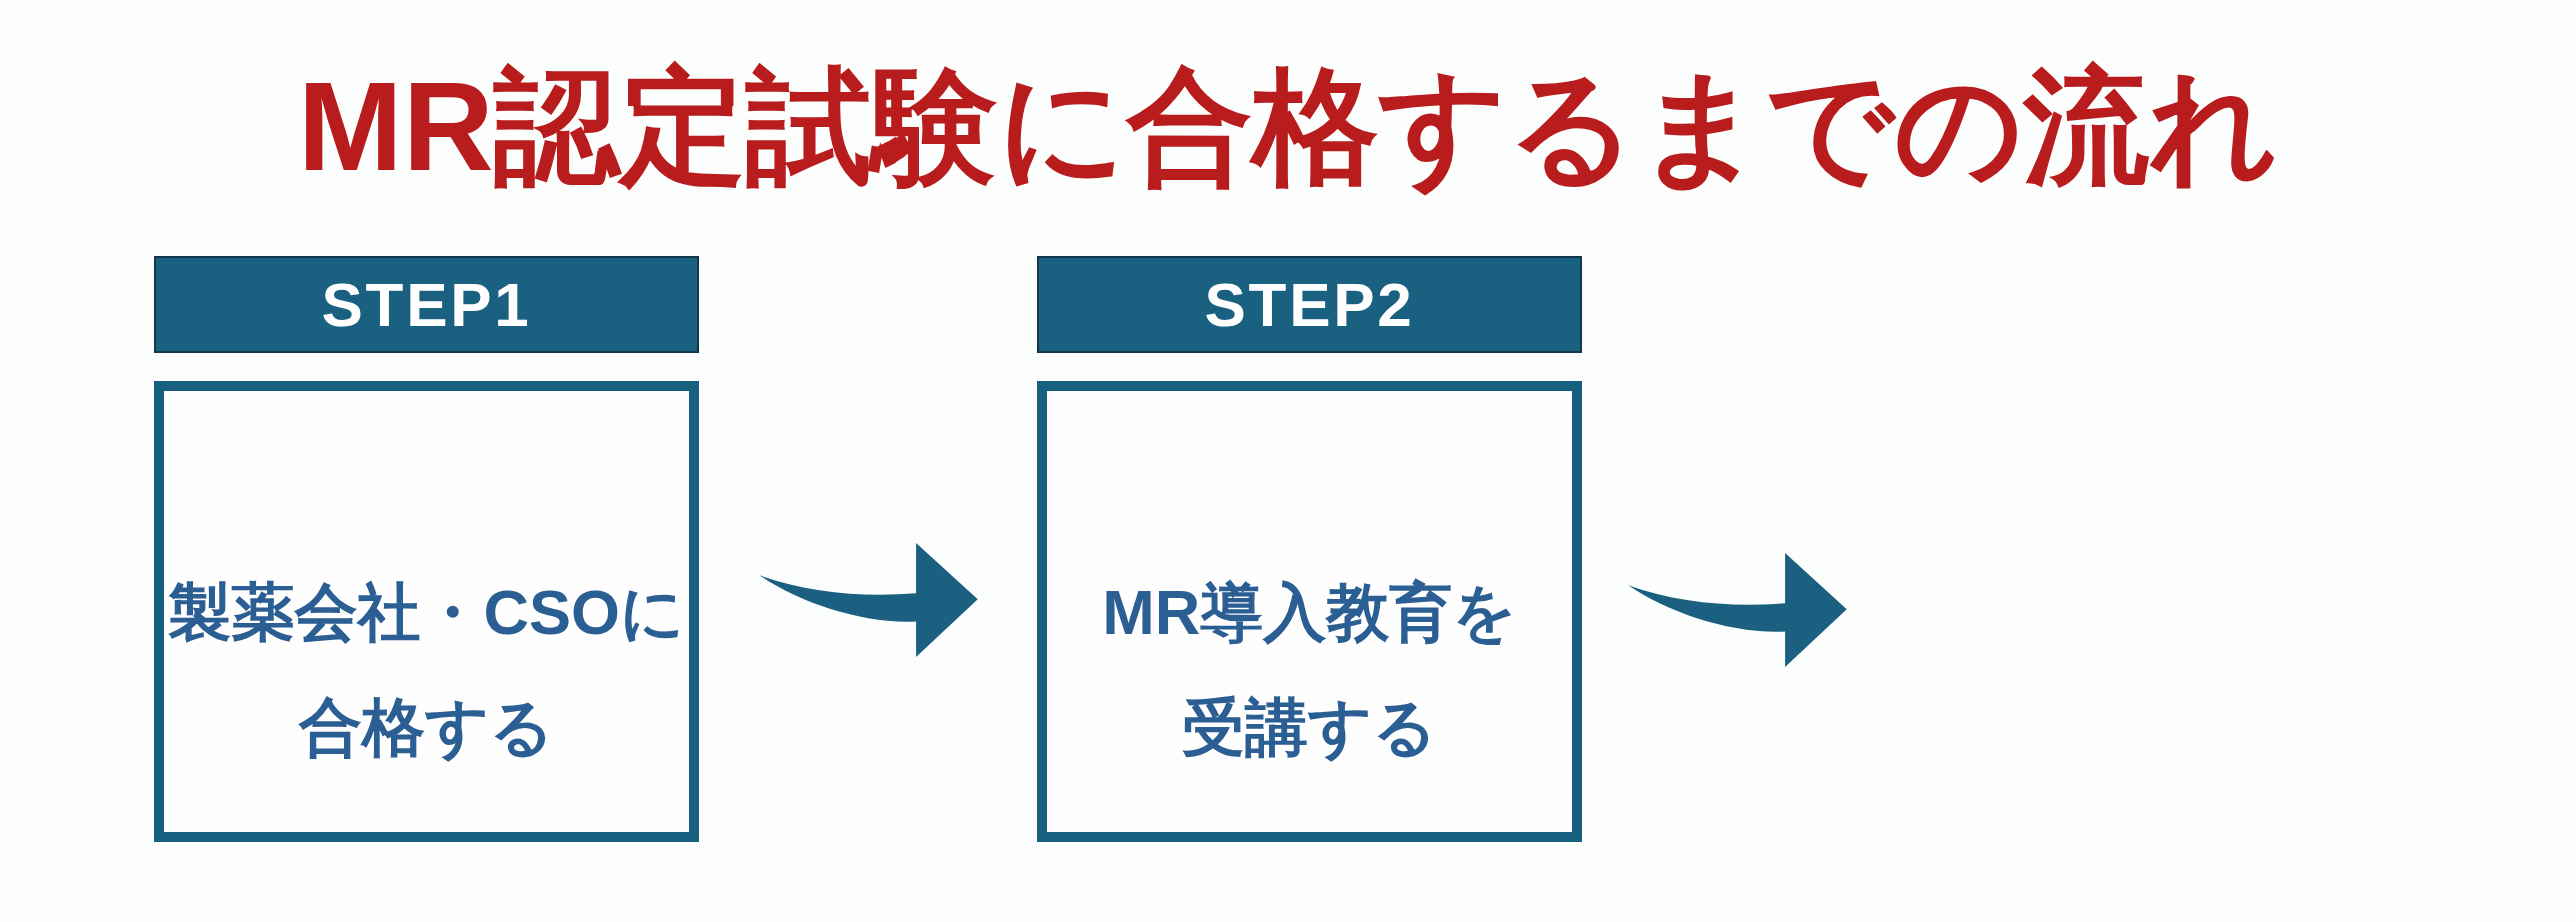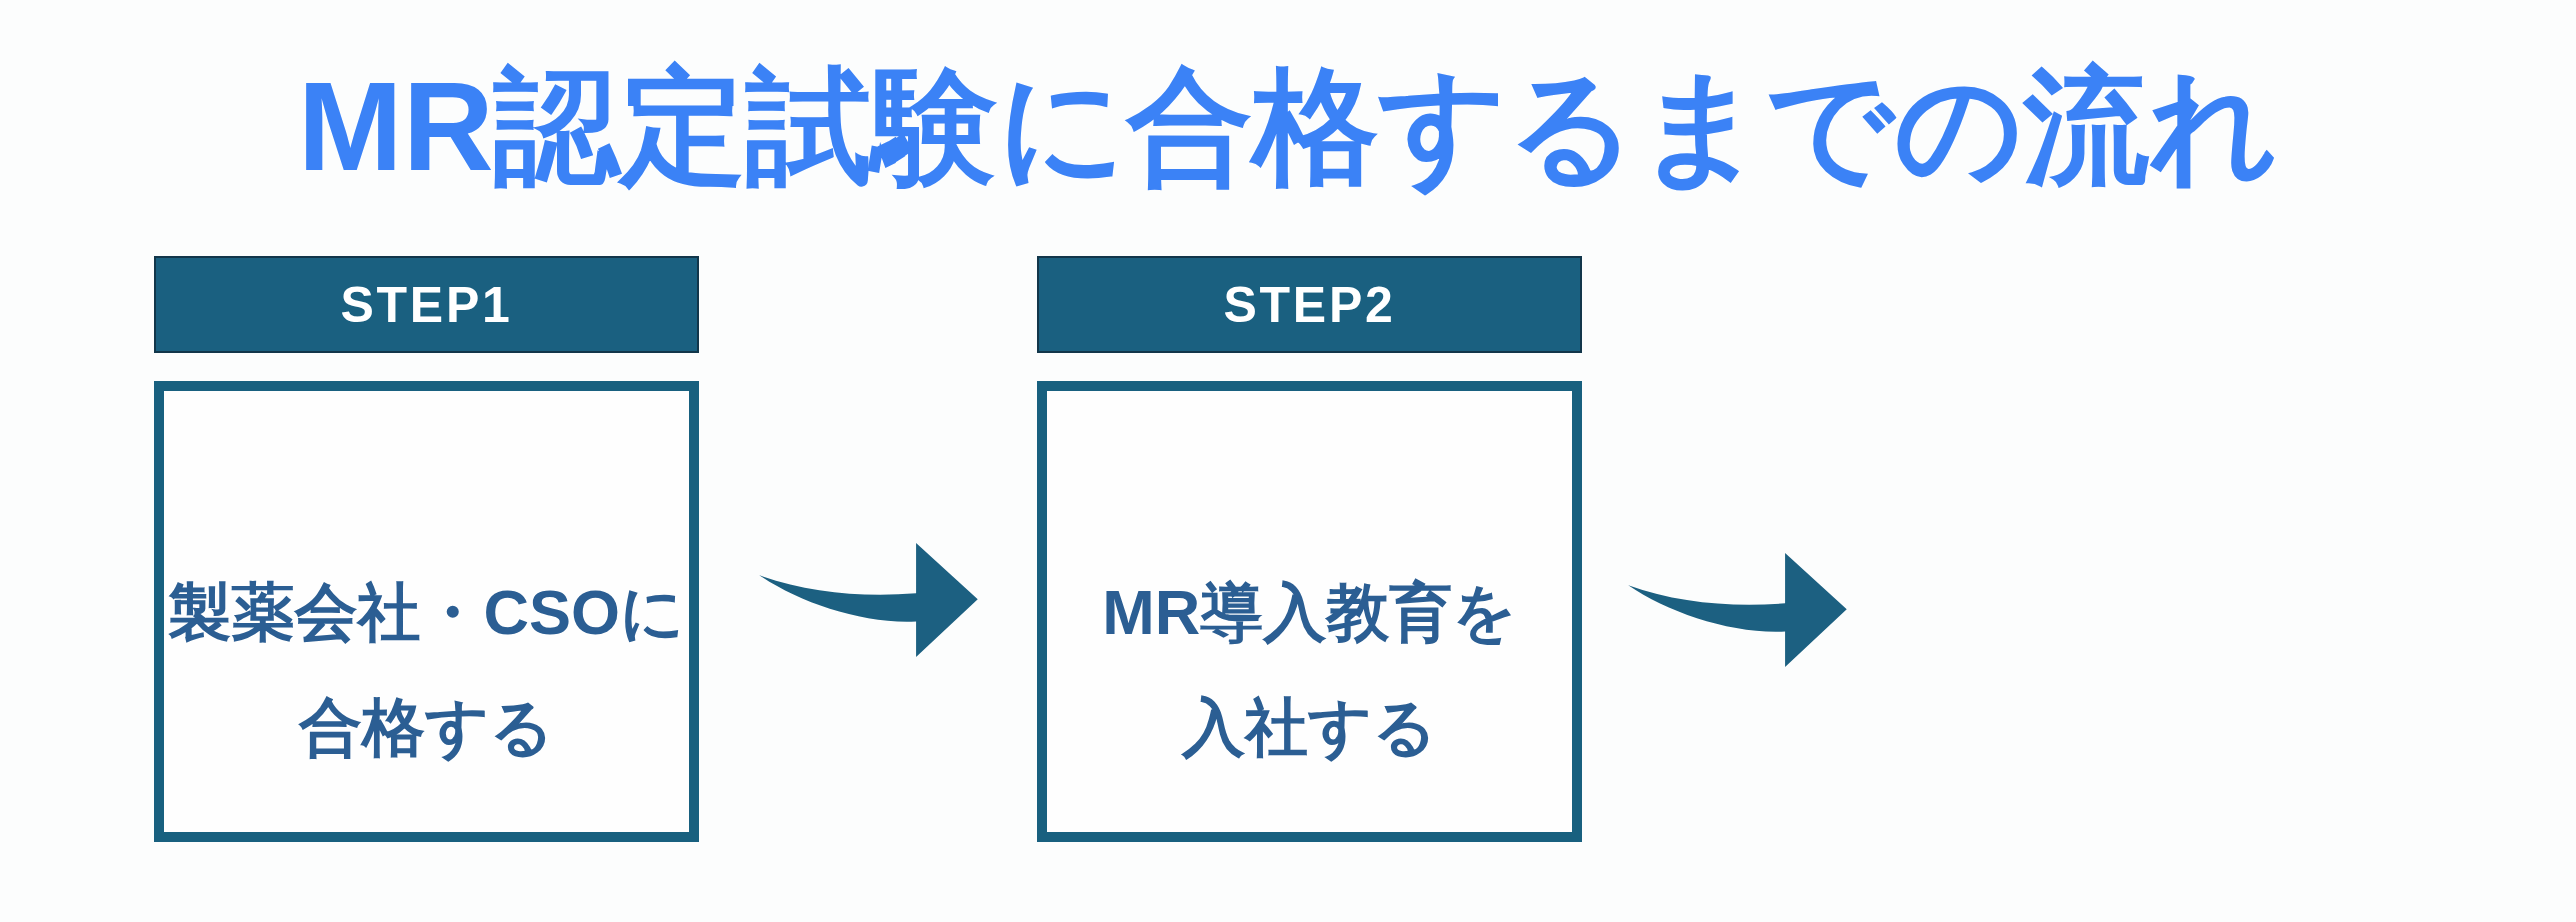--- a/index.html
+++ b/index.html
@@ -16,21 +16,21 @@
   }
   .page-title {
     position: absolute;
     top: 58px;
     left: 0;
     width: 100%;
     text-align: center;
     font-size: 126px;
     line-height: 1.1;
     font-weight: 700;
-    color: #3b82f6;
+    color: #b91c1c;
     letter-spacing: 0px;
     white-space: nowrap;
   }
   .step-column {
     position: absolute;
     top: 256px;
     width: 545px;
   }
   .col-1 { left: 154px; }
   .col-2 { left: 1037px; }
@@ -38,21 +38,21 @@
 
   .step-header {
     box-sizing: border-box;
     height: 97px;
     background: #1a6080;
     border: 2px solid #12364a;
     display: flex;
     align-items: center;
     justify-content: center;
     color: #ffffff;
-    font-size: 50px;
+    font-size: 62px;
     font-weight: 800;
     letter-spacing: 2.7px;
   }
   .step-box {
     box-sizing: border-box;
     margin-top: 27.5px;
     height: 461px;
     background: #fefefe;
     border: 10px solid #18607f;
     position: relative;
@@ -98,21 +98,21 @@
     </div>
   </div>
 
   <div class="step-column col-2">
     <div class="step-header">
       <span>STEP2</span>
     </div>
     <div class="step-box">
       <div class="box-text">
         <div>MR導入教育を</div>
-        <div>入社する</div>
+        <div>受講する</div>
       </div>
     </div>
   </div>
 
 
   <div class="flow-arrow arrow-1">
     <svg viewBox="0 0 338 188" xmlns="http://www.w3.org/2000/svg" aria-hidden="true">
       <path d="M 6 60 C 78 86, 158 93, 240 87 L 240 12 L 332 96 L 240 182 L 240 129 C 160 133, 66 101, 6 60 Z" fill="currentColor"></path>
     </svg>
   </div>

